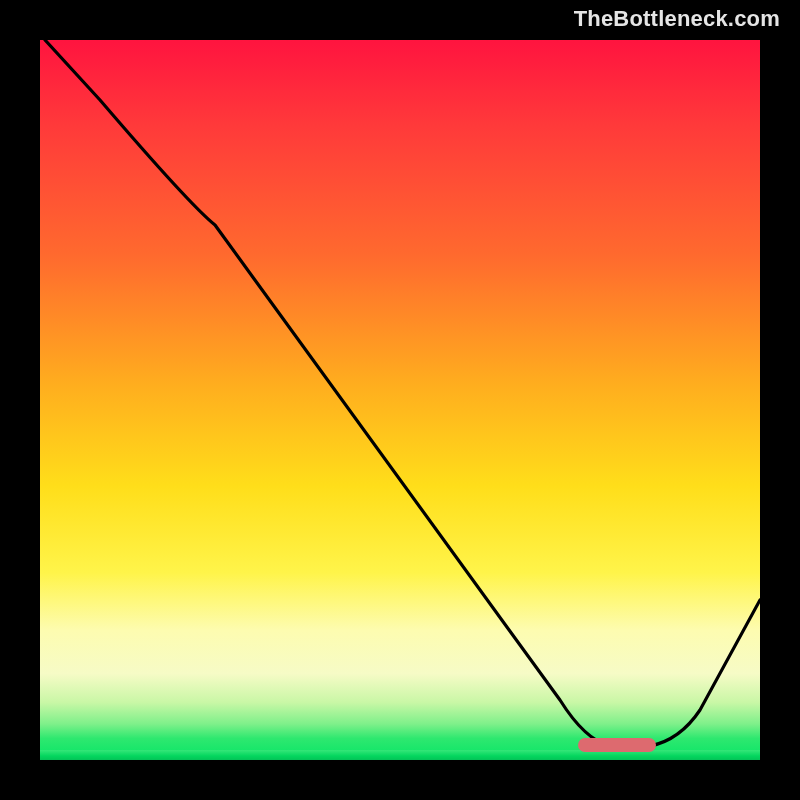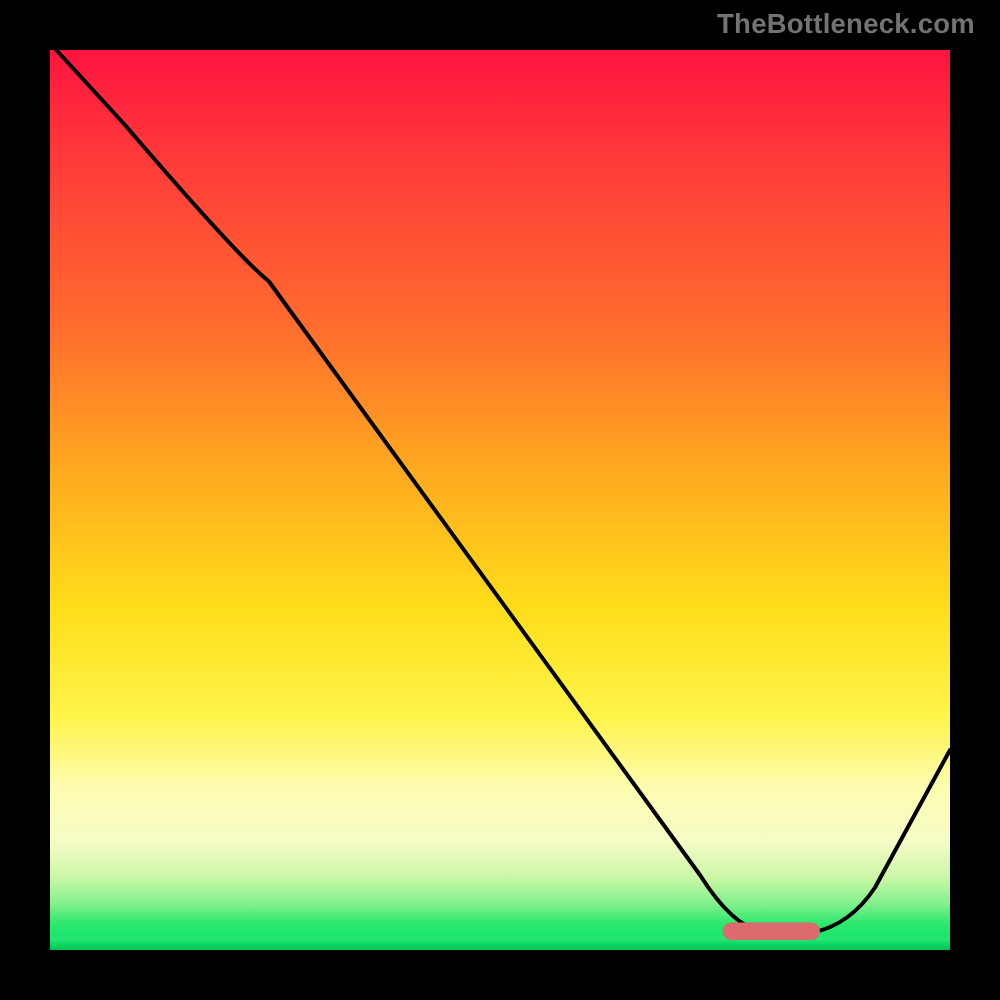--- a/index.html
+++ b/index.html
@@ -8,21 +8,21 @@
     height: 800px;
     background: #000;
     position: relative;
     font-family: Arial, Helvetica, sans-serif;
     overflow: hidden;
   }
   .watermark {
     position: absolute;
     top: 6px;
     right: 20px;
-    color: #737373;
+    color: #e5e5e5;
     font-size: 22px;
     font-weight: 600;
     letter-spacing: 0.2px;
     z-index: 10;
   }
   .plot-outer {
     position: absolute;
     left: 32px;
     top: 32px;
     width: 736px;   

